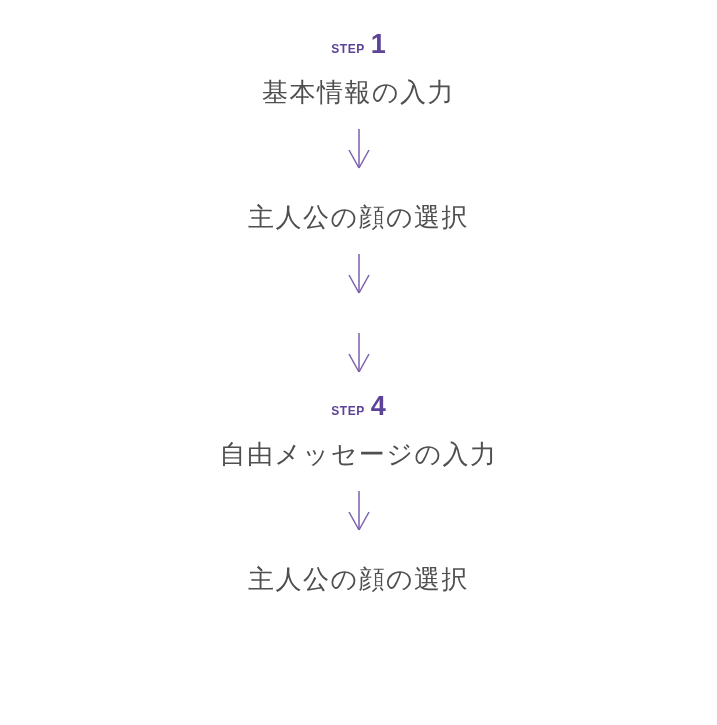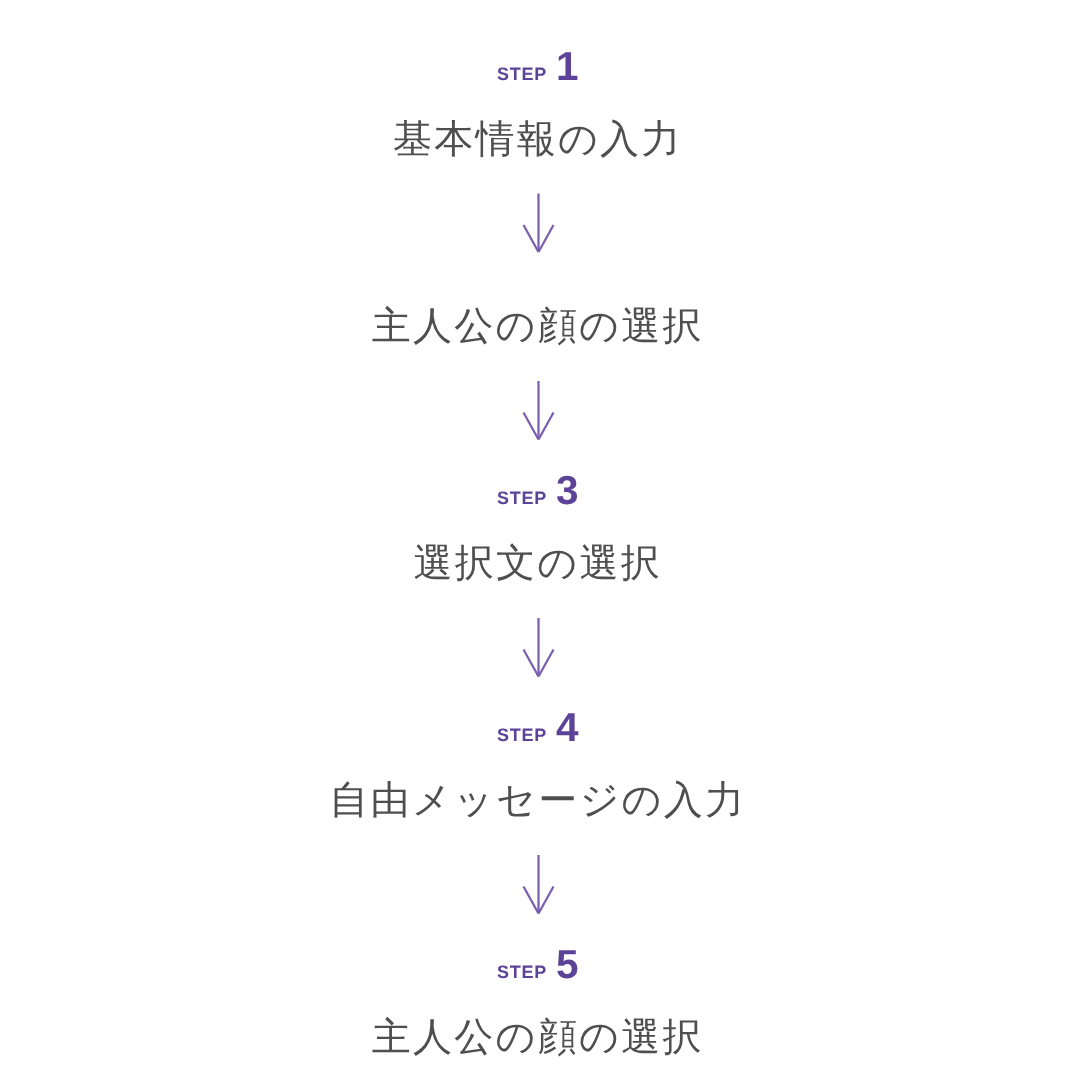--- a/index.html
+++ b/index.html
@@ -96,26 +96,20 @@
   </div>
 
   <div class="arrow">
     <svg width="24" height="42" viewBox="0 0 24 42" aria-hidden="true">
       <path d="M12 1 L12 39"></path>
       <path d="M2 22 L12 40"></path>
       <path d="M22 22 L12 40"></path>
     </svg>
   </div>
 
-  <div class="step">
-    <div class="step-label">
-      <span class="step-word">STEP</span><span class="step-num">3</span>
-    </div>
-    <div class="step-title">選択文の選択</div>
-  </div>
 
   <div class="arrow">
     <svg width="24" height="42" viewBox="0 0 24 42" aria-hidden="true">
       <path d="M12 1 L12 39"></path>
       <path d="M2 22 L12 40"></path>
       <path d="M22 22 L12 40"></path>
     </svg>
   </div>
 
   <div class="step">
@@ -127,19 +121,16 @@
 
   <div class="arrow">
     <svg width="24" height="42" viewBox="0 0 24 42" aria-hidden="true">
       <path d="M12 1 L12 39"></path>
       <path d="M2 22 L12 40"></path>
       <path d="M22 22 L12 40"></path>
     </svg>
   </div>
 
   <div class="step">
-    <div class="step-label">
-      <span class="step-word">STEP</span><span class="step-num">5</span>
-    </div>
     <div class="step-title">主人公の顔の選択</div>
   </div>
 
 </div>
 
 </body></html>

